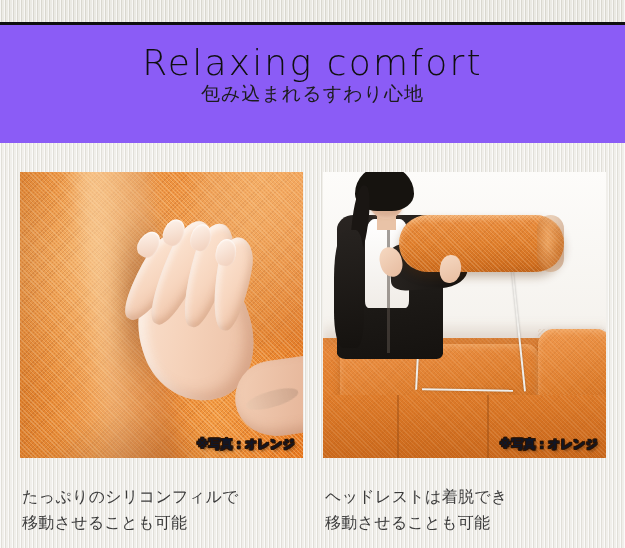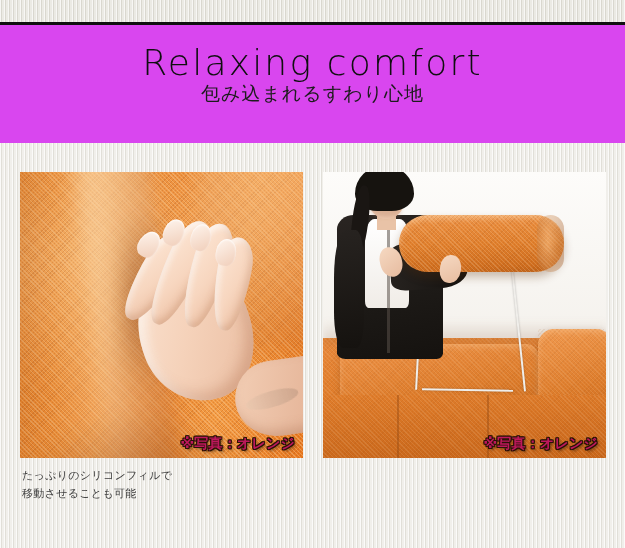--- a/index.html
+++ b/index.html
@@ -21,21 +21,21 @@
         rgba(255,255,255,.30) 2px, rgba(255,255,255,.30) 4px);
   }
   .top-rule{
     position:absolute; left:0; top:22px; width:625px; height:3px;
     background:#101010;
   }
 
   
   .header{
     position:absolute; left:0; top:25px; width:625px; height:118px;
-    background:#d946ef;
+    background:#8b5cf6;
     display:flex; flex-direction:column; align-items:center;
     justify-content:flex-start; padding-top:19px;
   }
   .header .title{
     font-size:36px; font-weight:300; color:#0f0f0f;
     letter-spacing:2.2px; line-height:1.05;
     font-family:"DejaVu Sans","Liberation Sans",sans-serif;
     white-space:nowrap;
   }
   .header .subtitle{
@@ -61,32 +61,32 @@
   .card.right{ left:323px; }
 
   .photo{
     position:relative; width:283px; height:286px; overflow:hidden;
     background:#f3f1ec;
   }
 
   .badge{
     position:absolute; right:8px; bottom:5px;
     font-family:"DejaVu Sans","Liberation Sans",sans-serif;
-    font-size:14px; font-weight:700; color:#be185d;
+    font-size:12px; font-weight:700; color:#0f172a;
     letter-spacing:.2px; white-space:nowrap;
     text-shadow:
       1px 0 0 #2a1406, -1px 0 0 #2a1406, 0 1px 0 #2a1406, 0 -1px 0 #2a1406,
       1px 1px 0 #2a1406, -1px -1px 0 #2a1406, 1px -1px 0 #2a1406, -1px 1px 0 #2a1406,
       2px 2px 3px rgba(0,0,0,.6);
   }
 
   .caption{
-    margin-top:9px; padding-left:2px;
+    margin-top:26px; padding-left:2px;
     font-family:"DejaVu Sans","Liberation Sans",sans-serif;
-    font-size:11px; color:#3b3b3b; line-height:1.62;
+    font-size:16px; color:#3b3b3b; line-height:1.62;
     letter-spacing:.3px;
   }
   .caption .cl{ display:block; white-space:nowrap; }
 
   
   .fabric{ position:absolute; inset:0;
     background:
       radial-gradient(120% 90% at 18% 30%, rgba(255,205,140,.50) 0%, rgba(0,0,0,0) 55%),
       radial-gradient(90% 70% at 82% 18%, rgba(255,190,120,.40) 0%, rgba(0,0,0,0) 60%),
       linear-gradient(100deg,#f08a2e 0%, #ef9038 22%, #e9822a 48%, #f39a42 72%, #e8781f 100%);
@@ -313,13 +313,17 @@
       <div class="headrest-end"></div>
     </div>
     <div class="person">
       <div class="hand-l"></div>
       <div class="hand-r"></div>
     </div>
 
     <div class="badge">※写真：オレンジ</div>
   </div>
 
+  <div class="caption">
+    <span class="cl">ヘッドレストは着脱でき</span>
+    <span class="cl">移動させることも可能</span>
+  </div>
 </div>
 
 </body></html>

